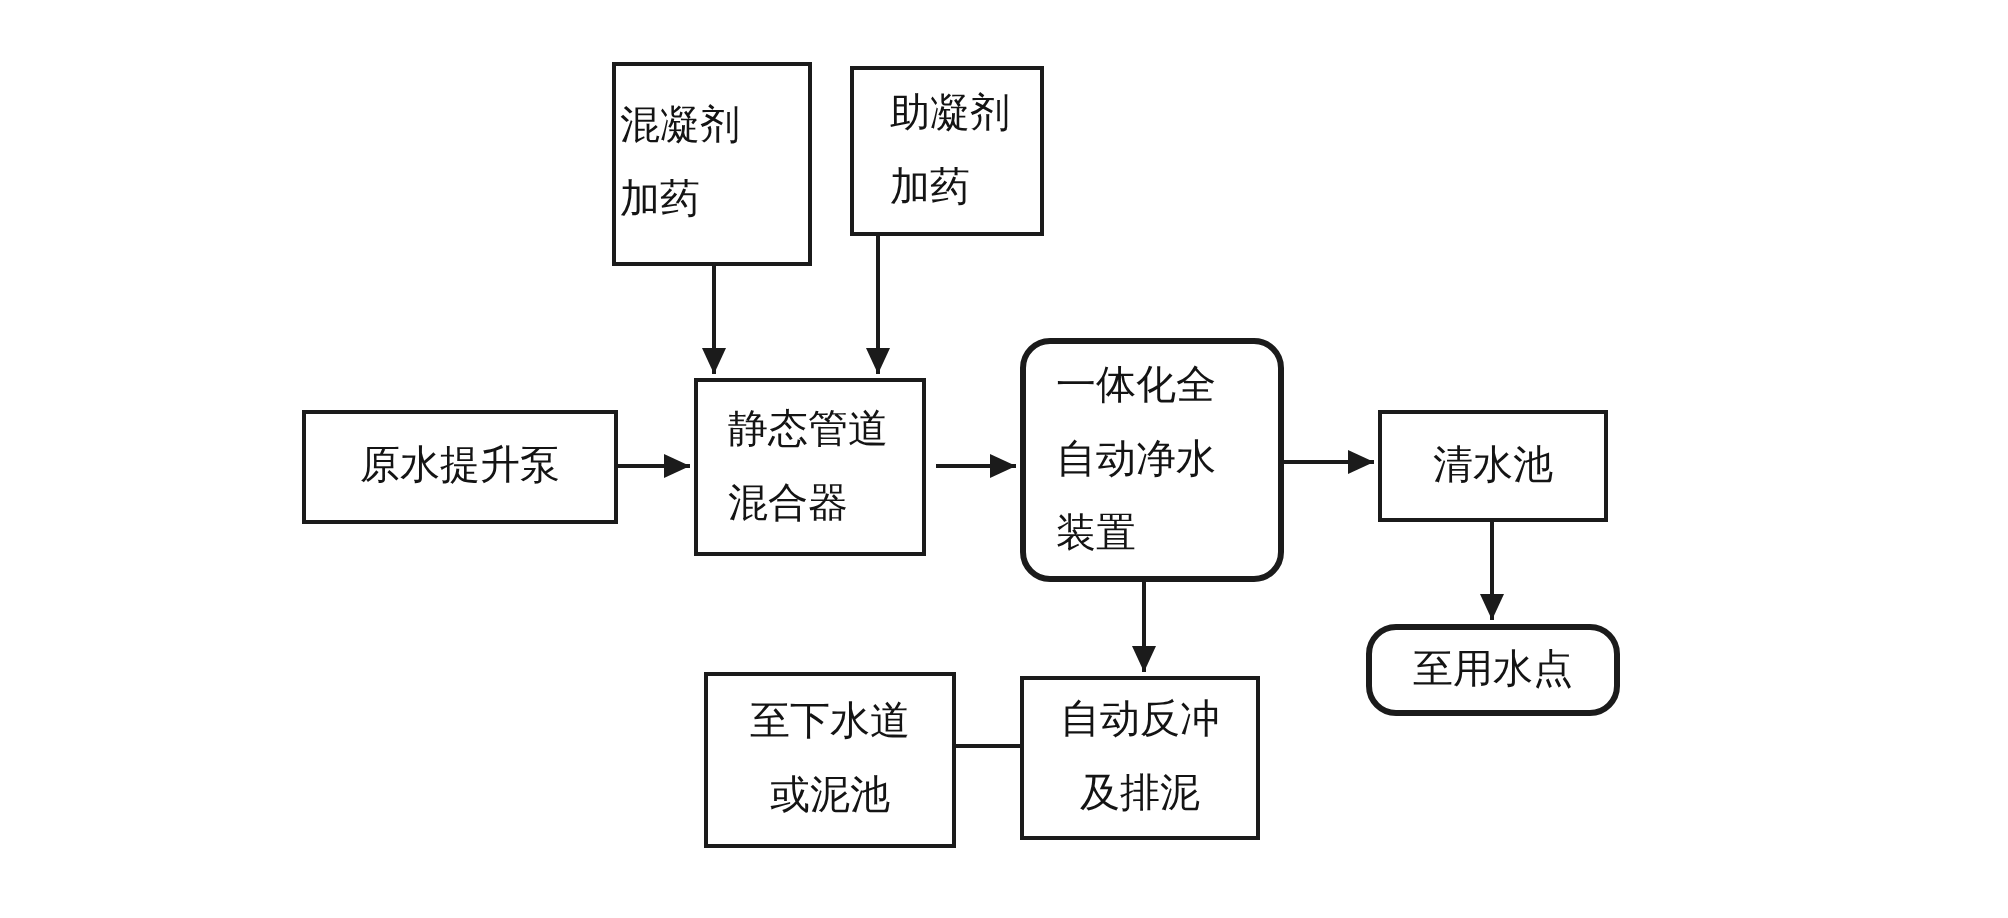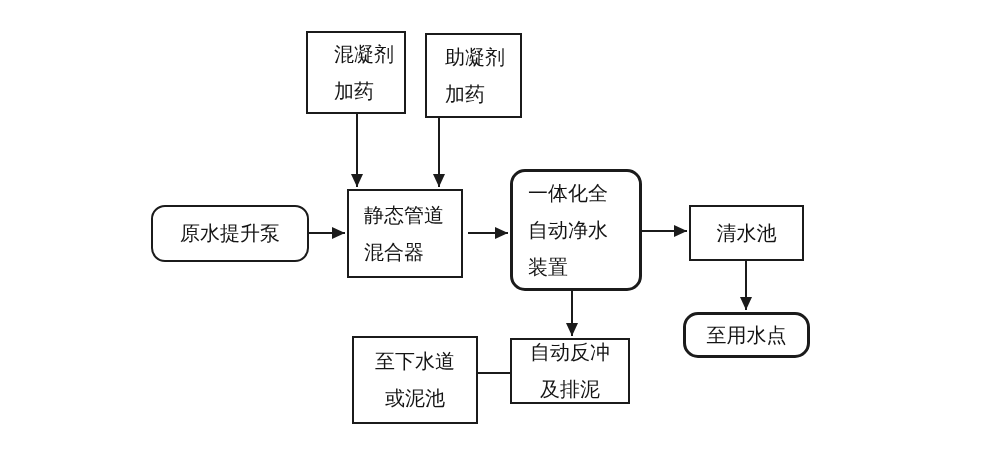--- a/index.html
+++ b/index.html
@@ -29,28 +29,28 @@
     display: flex;
     align-items: center;
     font-size: 20px;
     line-height: 37px;
     white-space: pre-line;
   }
   .node .label { white-space: pre-line; }
   .node.thick { border-width: 3px; border-radius: 15px; }
   .node.center { justify-content: center; text-align: center; }
   
-  #n-coagulant      { left: 306px; top: 31px;  width: 100px; height: 83px;  padding-left: 26px; }
+  #n-coagulant      { left: 306px; top: 31px;  width: 100px; height: 102px;  padding-left: 2px; }
   #n-coagulant-aid  { left: 425px; top: 33px;  width: 97px; height: 85px;  padding-left: 18px; }
-  #n-raw-pump       { left: 151px; top: 205px; width: 158px; height: 57px; border-radius: 14px; }
+  #n-raw-pump       { left: 151px; top: 205px; width: 158px; height: 57px; }
   #n-mixer          { left: 347px; top: 189px; width: 116px; height: 89px;  padding-left: 15px; }
   #n-purifier       { left: 510px; top: 169px; width: 132px; height: 122px; padding-left: 15px; }
   #n-clean-tank     { left: 689px; top: 205px; width: 115px; height: 56px; }
   #n-use-point      { left: 683px; top: 312px; width: 127px; height: 46px; }
-  #n-backwash       { left: 510px; top: 338px; width: 120px; height: 66px; }
+  #n-backwash       { left: 510px; top: 338px; width: 120px; height: 82px; }
   #n-sewer          { left: 312px; top: 336px; width: 126px; height: 88px; margin-left: 40px; }
 </style>
 </head>
 <body>
 
 <div class="canvas">
 
   <svg class="edges" width="1004" height="459" viewBox="0 0 1004 459">
     <defs>
       <marker id="ah" markerUnits="userSpaceOnUse" markerWidth="14" markerHeight="12" refX="13" refY="6" orient="auto">

